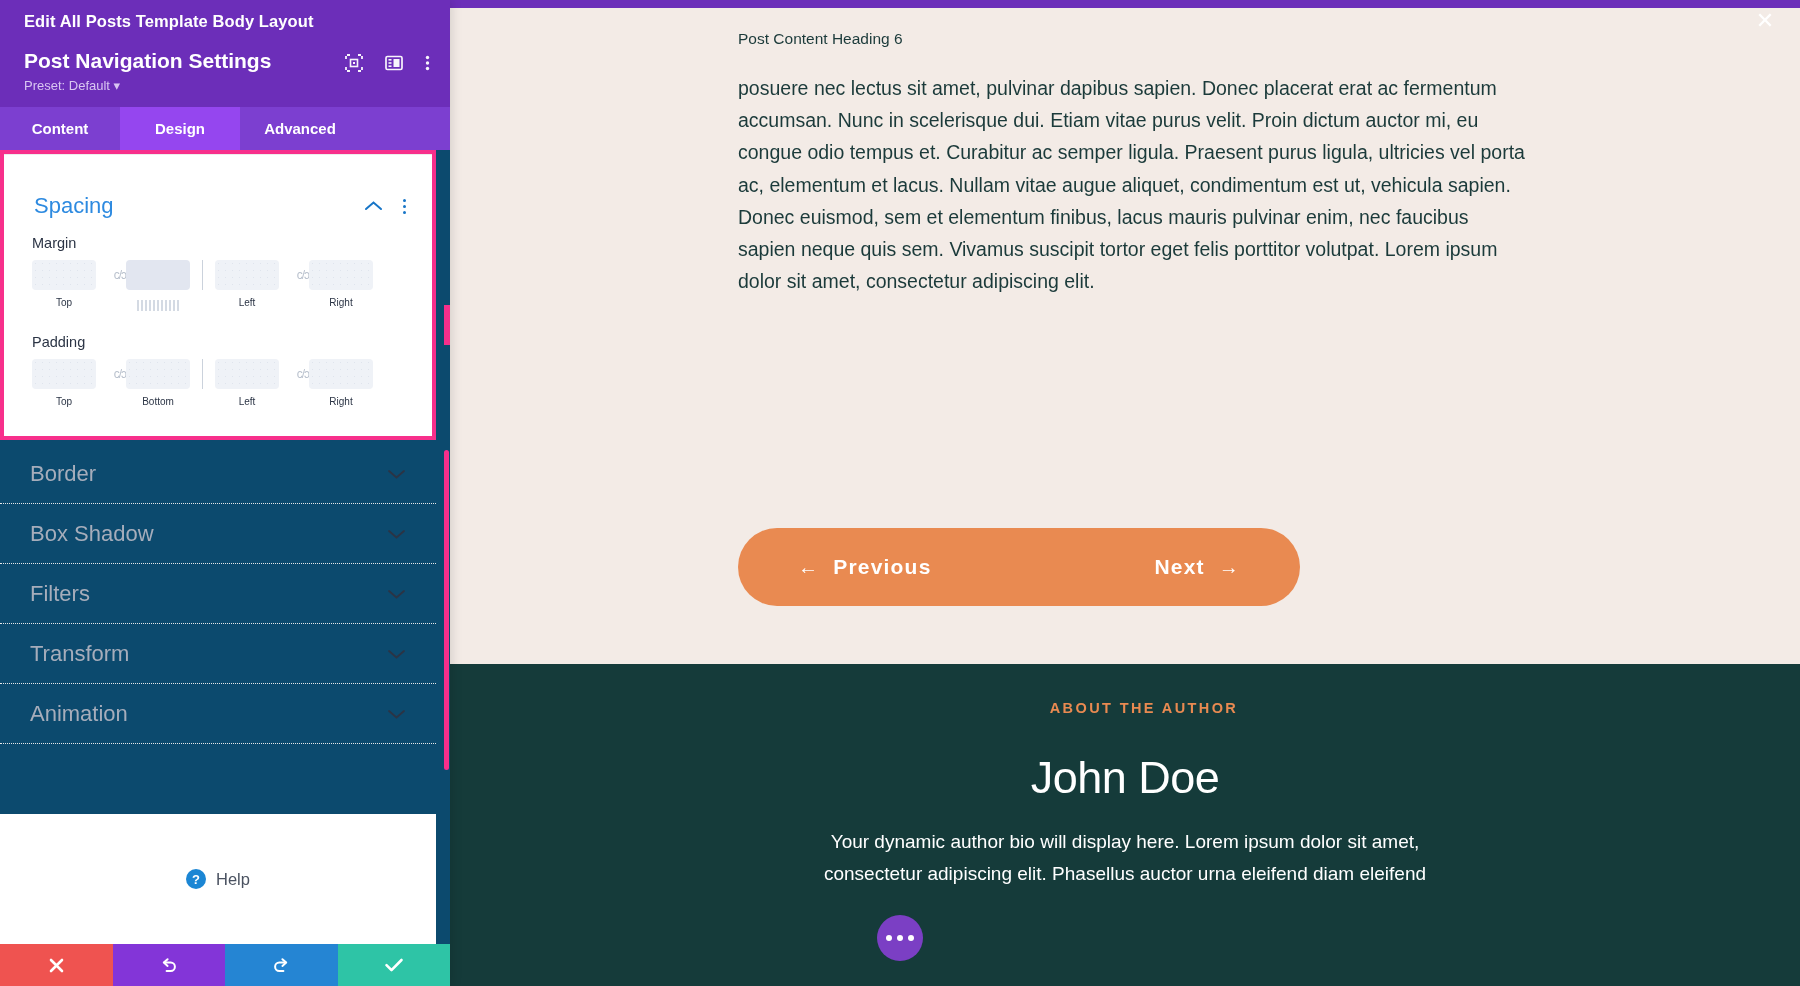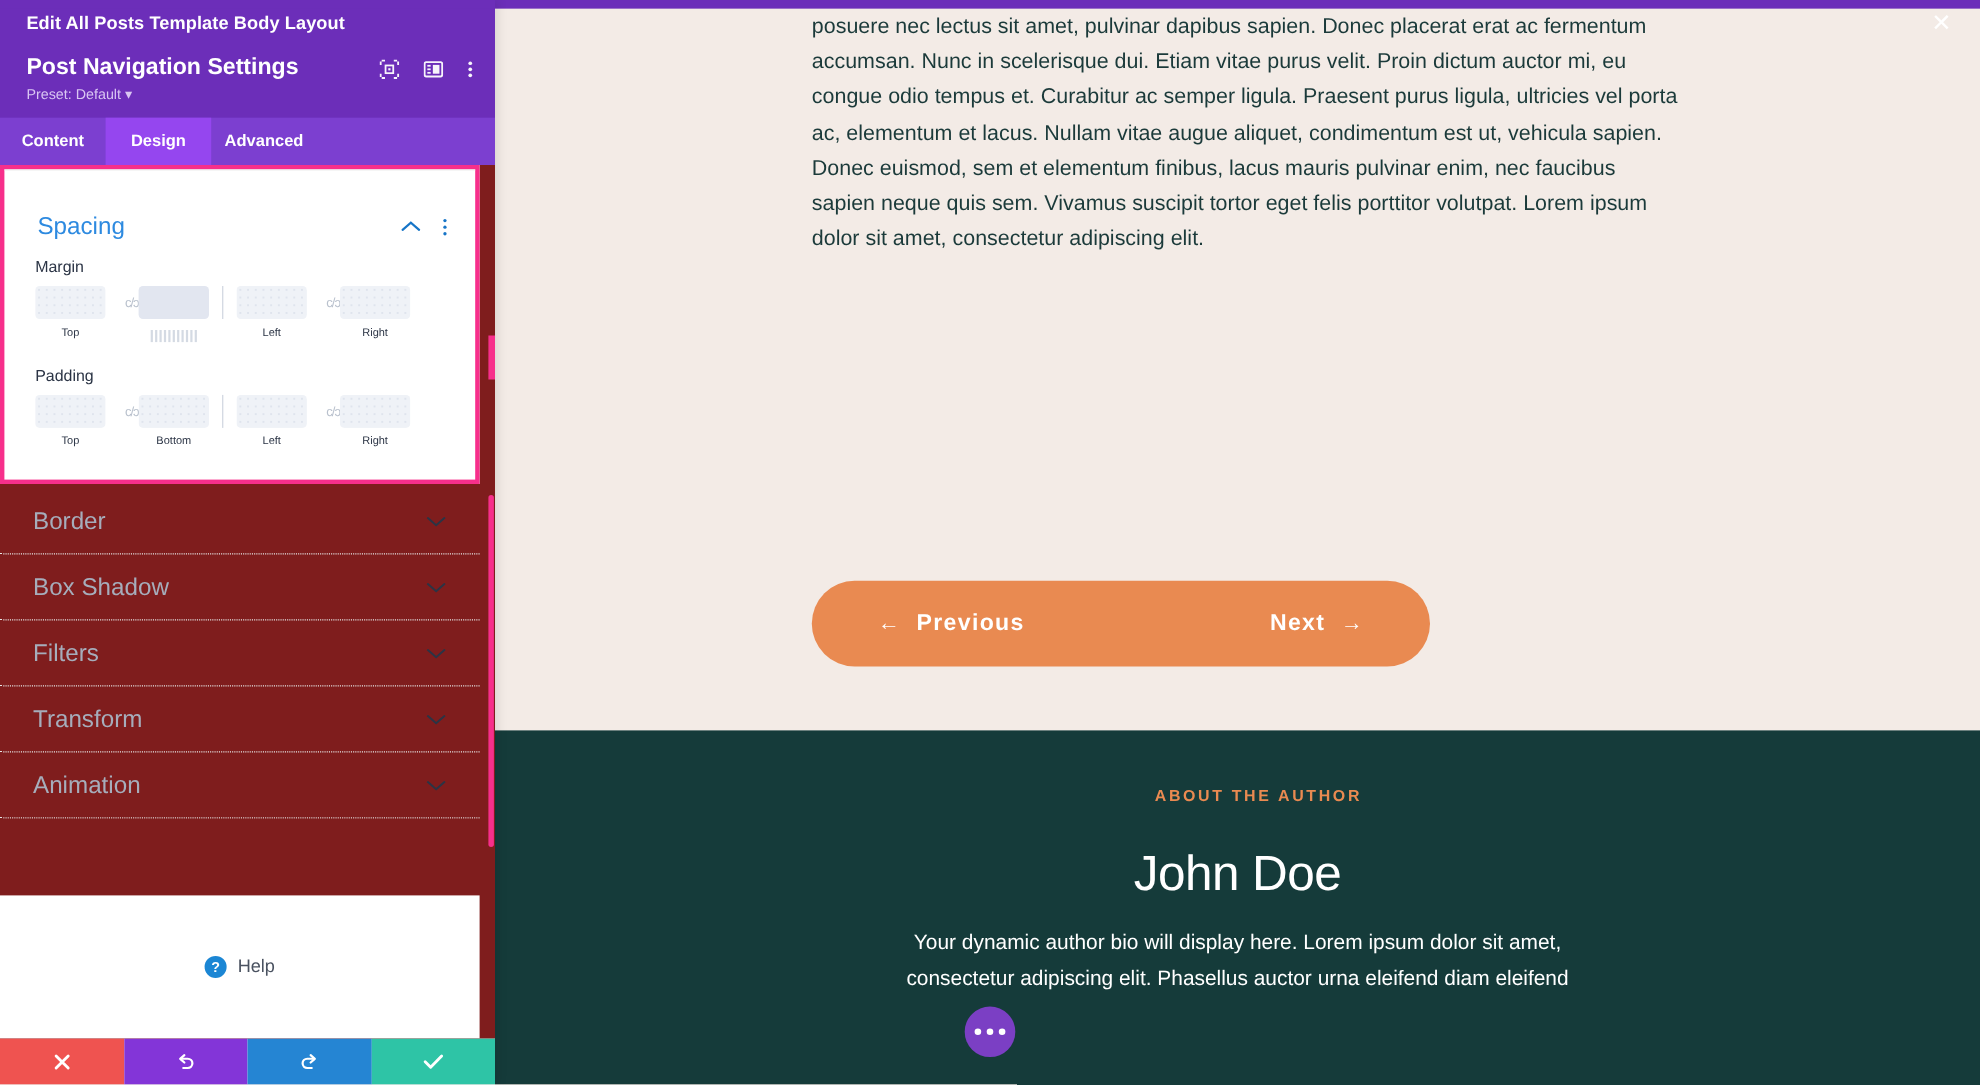--- a/index.html
+++ b/index.html
@@ -50,21 +50,21 @@
     display: flex; align-items: center; gap: 14px;
   }
   .arrow-glyph { font-size: 20px; font-weight: normal; }
 
   .author-section {
     position: absolute; left: 450px; top: 664px; right: 0; bottom: 0;
     background: #153b3a; text-align: center;
   }
   .about-label {
     color: #e98a51; font-size: 14.5px; font-weight: bold;
-    letter-spacing: 2.4px; margin-top: 52px; padding-left: 38px;
+    letter-spacing: 2.4px; margin-top: 36px; padding-left: 38px;
   }
   .author-name {
     color: #ffffff; font-size: 45px; font-weight: 400; margin-top: 36px;
     letter-spacing: -0.5px;
   }
   .author-bio {
     color: #ffffff; font-size: 19px; line-height: 1.68;
     max-width: 620px; margin: 22px auto 0 auto; font-weight: 400;
   }
   .fab-dots {
@@ -90,26 +90,26 @@
     display: flex; align-items: flex-start; justify-content: space-between;
     padding: 12px 20px 0 24px;
   }
   .module-name { font-size: 21px; font-weight: bold; }
   .preset-line { font-size: 13px; color: #d9c6f2; margin-top: 5px; padding-left: 24px; padding-bottom: 14px; }
   .head-icons { display: flex; align-items: center; gap: 22px; padding-top: 5px; }
   .head-icons .ic { cursor: pointer; opacity: .95; }
 
   .tabs { display: flex; background: #7c3fd0; }
   .tab {
-    flex: 0 0 auto; padding: 13px 0; width: 96px; text-align: center;
+    flex: 0 0 auto; padding: 13px 0; width: 120px; text-align: center;
     color: #fff; font-size: 15px; font-weight: bold; cursor: pointer;
   }
   .tab.active { background: #9546ef; }
 
-  .panel-body { position: relative; flex: 1 1 auto; overflow: hidden; background: #7f1d1d; }
+  .panel-body { position: relative; flex: 1 1 auto; overflow: hidden; background: #0c4a6e; }
 
   .spacing-block {
     position: absolute; left: 0; top: 0; width: 436px; height: 290px;
     border: 4px solid #f72f8b; background: #fff;
   }
   .sec-divider { height: 1px; background: #ececec; margin: 0 0; }
   .spacing-head {
     display: flex; align-items: center; justify-content: space-between;
     padding: 38px 26px 0 30px;
   }
@@ -199,20 +199,21 @@
 </head>
 <body>
 
 <div id="root">
 
   <div class="preview">
 
     <div class="preview-top-bar"></div>
 
     <div class="content-area">
+      <div class="h6-heading">Post Content Heading 6</div>
       <p class="body-para">posuere nec lectus sit amet, pulvinar dapibus sapien. Donec placerat erat ac fermentum accumsan. Nunc in scelerisque dui. Etiam vitae purus velit. Proin dictum auctor mi, eu congue odio tempus et. Curabitur ac semper ligula. Praesent purus ligula, ultricies vel porta ac, elementum et lacus. Nullam vitae augue aliquet, condimentum est ut, vehicula sapien. Donec euismod, sem et elementum finibus, lacus mauris pulvinar enim, nec faucibus sapien neque quis sem. Vivamus suscipit tortor eget felis porttitor volutpat. Lorem ipsum dolor sit amet, consectetur adipiscing elit.</p>
 
       <div class="nav-buttons">
         <div class="nav-btn-label">
           <span class="arrow-glyph">←</span>
           <span>Previous</span>
         </div>
         <div class="nav-btn-label">
           <span>Next</span>
           <span class="arrow-glyph">→</span>

